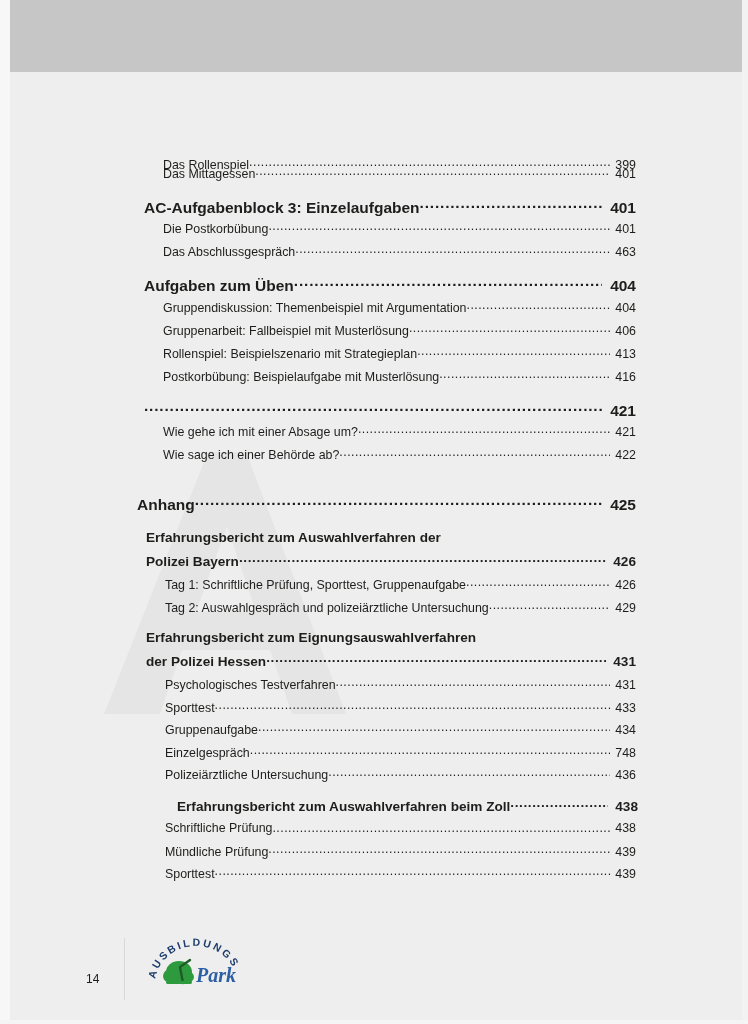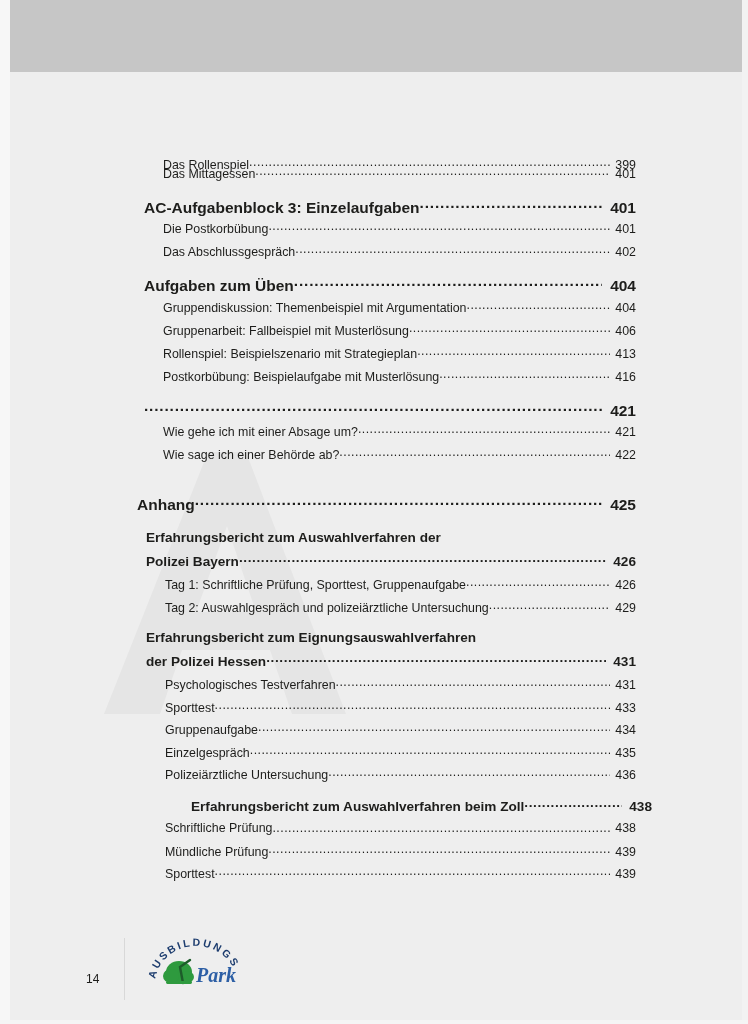--- a/index.html
+++ b/index.html
@@ -158,21 +158,21 @@
         <span class="pg">401</span>
       </div>
       <div class="row lvl3" style="left: 163px; top: 221px; width: 473px;">
         <span class="txt">Die Postkorbübung</span>
         <span class="lead"></span>
         <span class="pg">401</span>
       </div>
       <div class="row lvl3" style="left: 163px; top: 244px; width: 473px;">
         <span class="txt">Das Abschlussgespräch</span>
         <span class="lead"></span>
-        <span class="pg">402</span>
+        <span class="pg">463</span>
       </div>
       <div class="row lvl1" style="left: 144px; top: 275px; width: 492px;">
         <span class="txt">Aufgaben zum Üben</span>
         <span class="lead"></span>
         <span class="pg">404</span>
       </div>
       <div class="row lvl3" style="left: 163px; top: 300px; width: 473px;">
         <span class="txt">Gruppendiskussion: Themenbeispiel mit Argumentation</span>
         <span class="lead"></span>
         <span class="pg">404</span>
@@ -244,28 +244,28 @@
         <span class="pg">433</span>
       </div>
       <div class="row lvl3" style="left: 165px; top: 722px; width: 471px;">
         <span class="txt">Gruppenaufgabe</span>
         <span class="lead"></span>
         <span class="pg">434</span>
       </div>
       <div class="row lvl3" style="left: 165px; top: 745px; width: 471px;">
         <span class="txt">Einzelgespräch</span>
         <span class="lead"></span>
-        <span class="pg">435</span>
+        <span class="pg">748</span>
       </div>
       <div class="row lvl3" style="left: 165px; top: 767px; width: 471px;">
         <span class="txt">Polizeiärztliche Untersuchung</span>
         <span class="lead"></span>
         <span class="pg">436</span>
       </div>
-      <div class="row lvl2" style="left: 162px; top: 797px; width: 490px; padding-left: 29px;">
+      <div class="row lvl2" style="left: 148px; top: 797px; width: 490px; padding-left: 29px;">
         <span class="txt">Erfahrungsbericht zum Auswahlverfahren beim Zoll</span>
         <span class="lead"></span>
         <span class="pg">438</span>
       </div>
       <div class="row lvl3" style="left: 165px; top: 821px; width: 471px; align-items: flex-end;">
         <span class="txt">Schriftliche Prüfung</span>
         <span class="lead"></span>
         <span class="pg">438</span>
       </div>
       <div class="row lvl3" style="left: 165px; top: 844px; width: 471px;">

